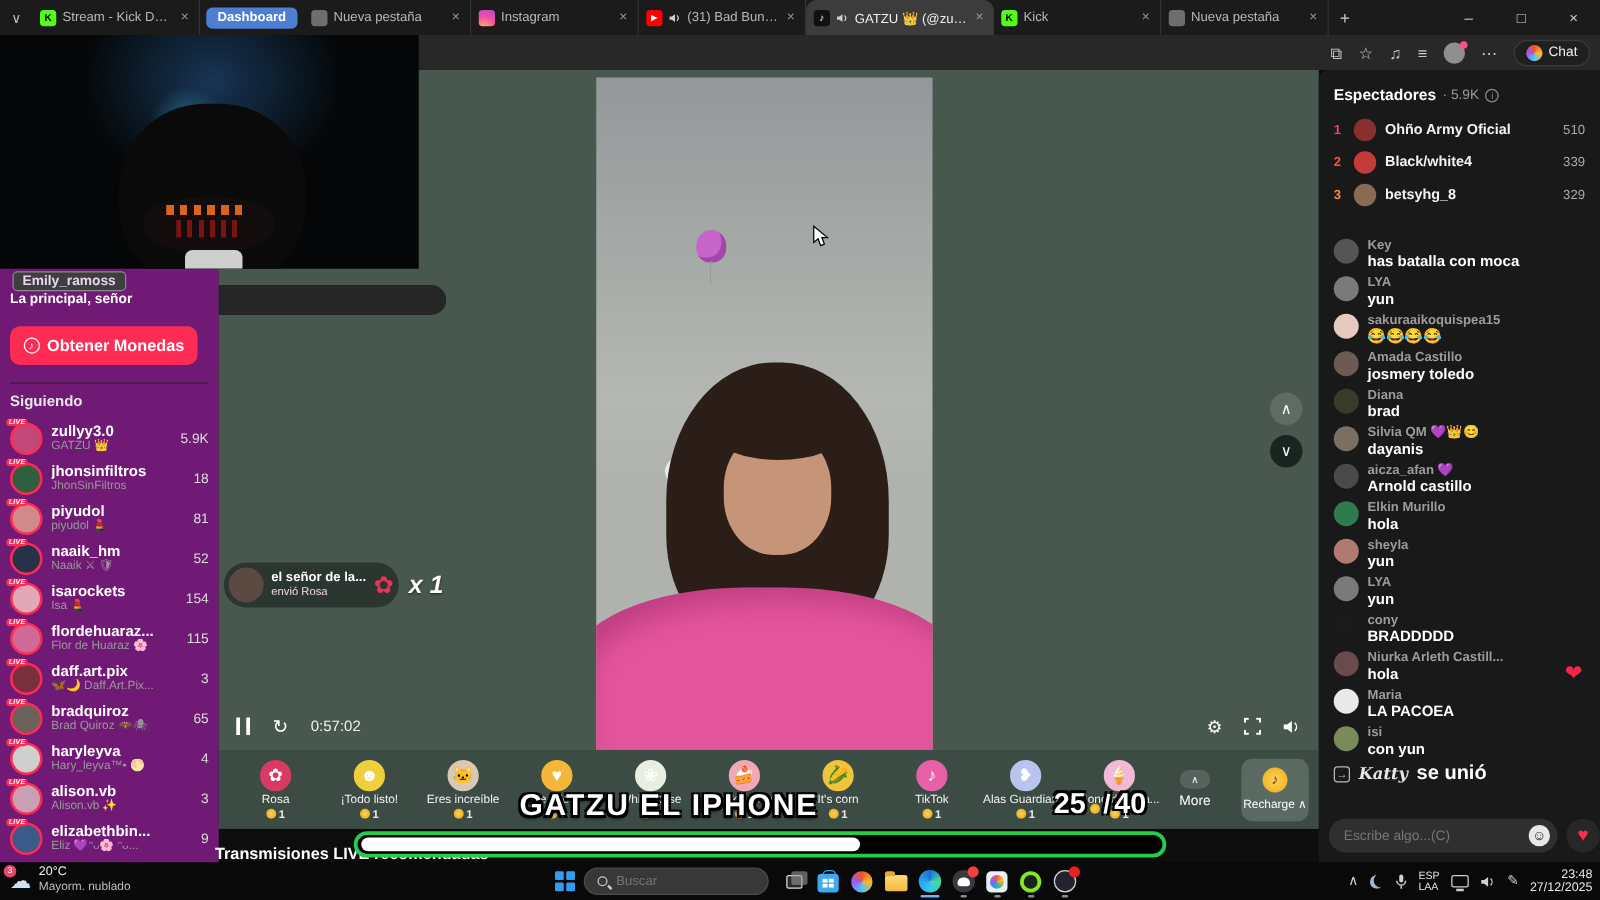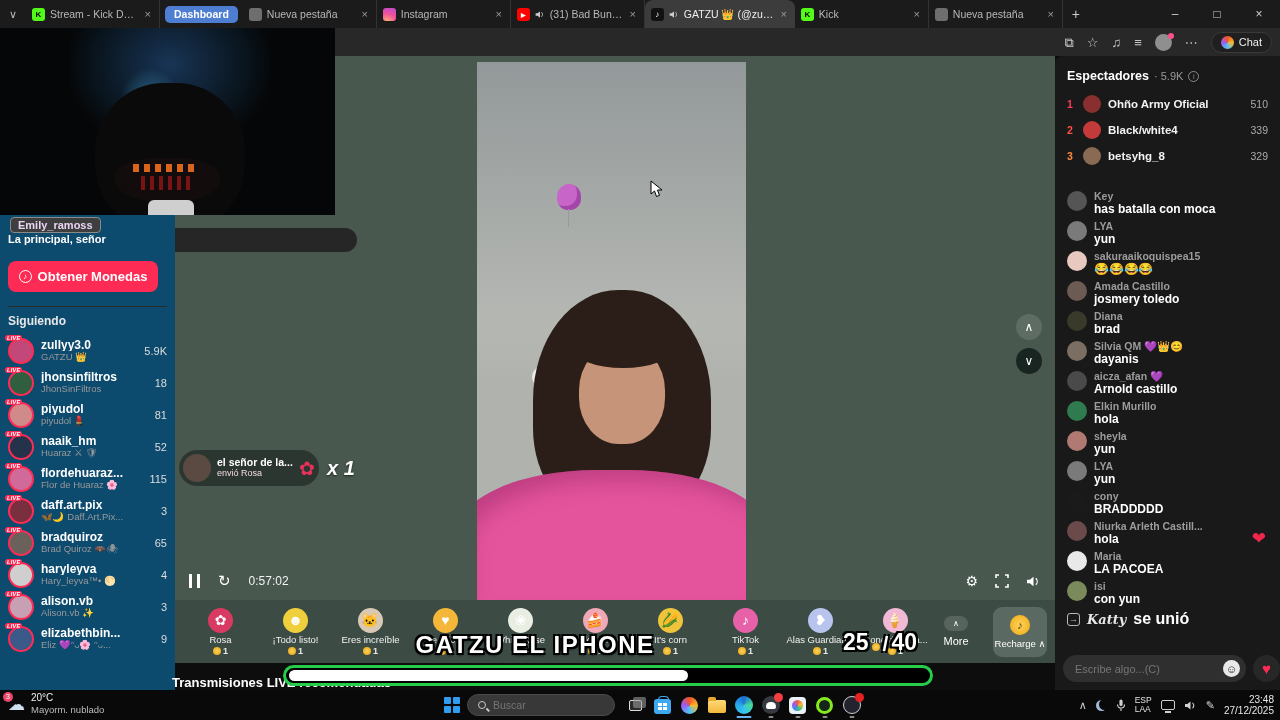--- a/index.html
+++ b/index.html
@@ -39,21 +39,21 @@
     border-radius:50%;background:#ff4f8b}
   .chat-pill{display:flex;align-items:center;gap:5px;background:#1f1f1f;border:1px solid #3a3a3a;
     border-radius:11px;height:21px;padding:0 9px;font-size:11px;color:#eee}
   .copilot-dot{width:13px;height:13px;border-radius:50%;
     background:conic-gradient(#f35325,#f7b92d,#57c2f0,#9a5cf5,#f35325)}
 
   
   .page{position:absolute;left:0;top:56px;width:1280px;height:634px;background:#0d0d0d;z-index:10}
 
   
-  .sidebar{position:absolute;left:0;top:0;width:175px;height:634px;background:#0c4a6e}
+  .sidebar{position:absolute;left:0;top:0;width:175px;height:634px;background:#701a75}
   .profile-chip{position:absolute;left:10px;top:161px;background:#3e3e3e;border:1px solid #8a8a8a;
     border-radius:4px;padding:1px 7px;font-size:11px;font-weight:bold;color:#e9d4f2}
   .profile-sub{position:absolute;left:8px;top:177px;font-size:11px;font-weight:bold;color:#fff}
   .coins-btn{position:absolute;left:8px;top:205px;width:150px;height:31px;background:#fe2c55;
     border-radius:8px;display:flex;align-items:center;justify-content:center;gap:6px;
     font-size:13px;font-weight:bold;color:#fff}
   .coins-btn .coin{width:13px;height:13px;border:1.5px solid #fff;border-radius:50%;display:flex;
     align-items:center;justify-content:center;font-size:8px}
   .sb-divider{position:absolute;left:8px;right:8px;top:250px;height:1px;background:#2a2a2a}
   .sb-head{position:absolute;left:8px;top:258px;font-size:12px;font-weight:bold;color:#e8e8e8}
@@ -386,23 +386,33 @@
       <small>piyudol 💄</small>
     </span>
     <span class="fcount">81</span>
   </div>
           <div class="frow">
     <span class="favatar" style="background: rgb(36, 50, 74);">
               <i class="live">LIVE</i>
             </span>
     <span class="fmeta">
       <b>naaik_hm</b>
-      <small>Huaraz ⚔ 🛡</small>
+      <small>Naaik ⚔ 🛡</small>
     </span>
     <span class="fcount">52</span>
+  </div>
+          <div class="frow">
+    <span class="favatar" style="background: rgb(226, 168, 184);">
+              <i class="live">LIVE</i>
+            </span>
+    <span class="fmeta">
+      <b>isarockets</b>
+      <small>Isa 💄</small>
+    </span>
+    <span class="fcount">154</span>
   </div>
           <div class="frow">
     <span class="favatar" style="background: rgb(208, 106, 154);">
               <i class="live">LIVE</i>
             </span>
     <span class="fmeta">
       <b>flordehuaraz...</b>
       <small>Flor de Huaraz 🌸</small>
     </span>
     <span class="fcount">115</span>

